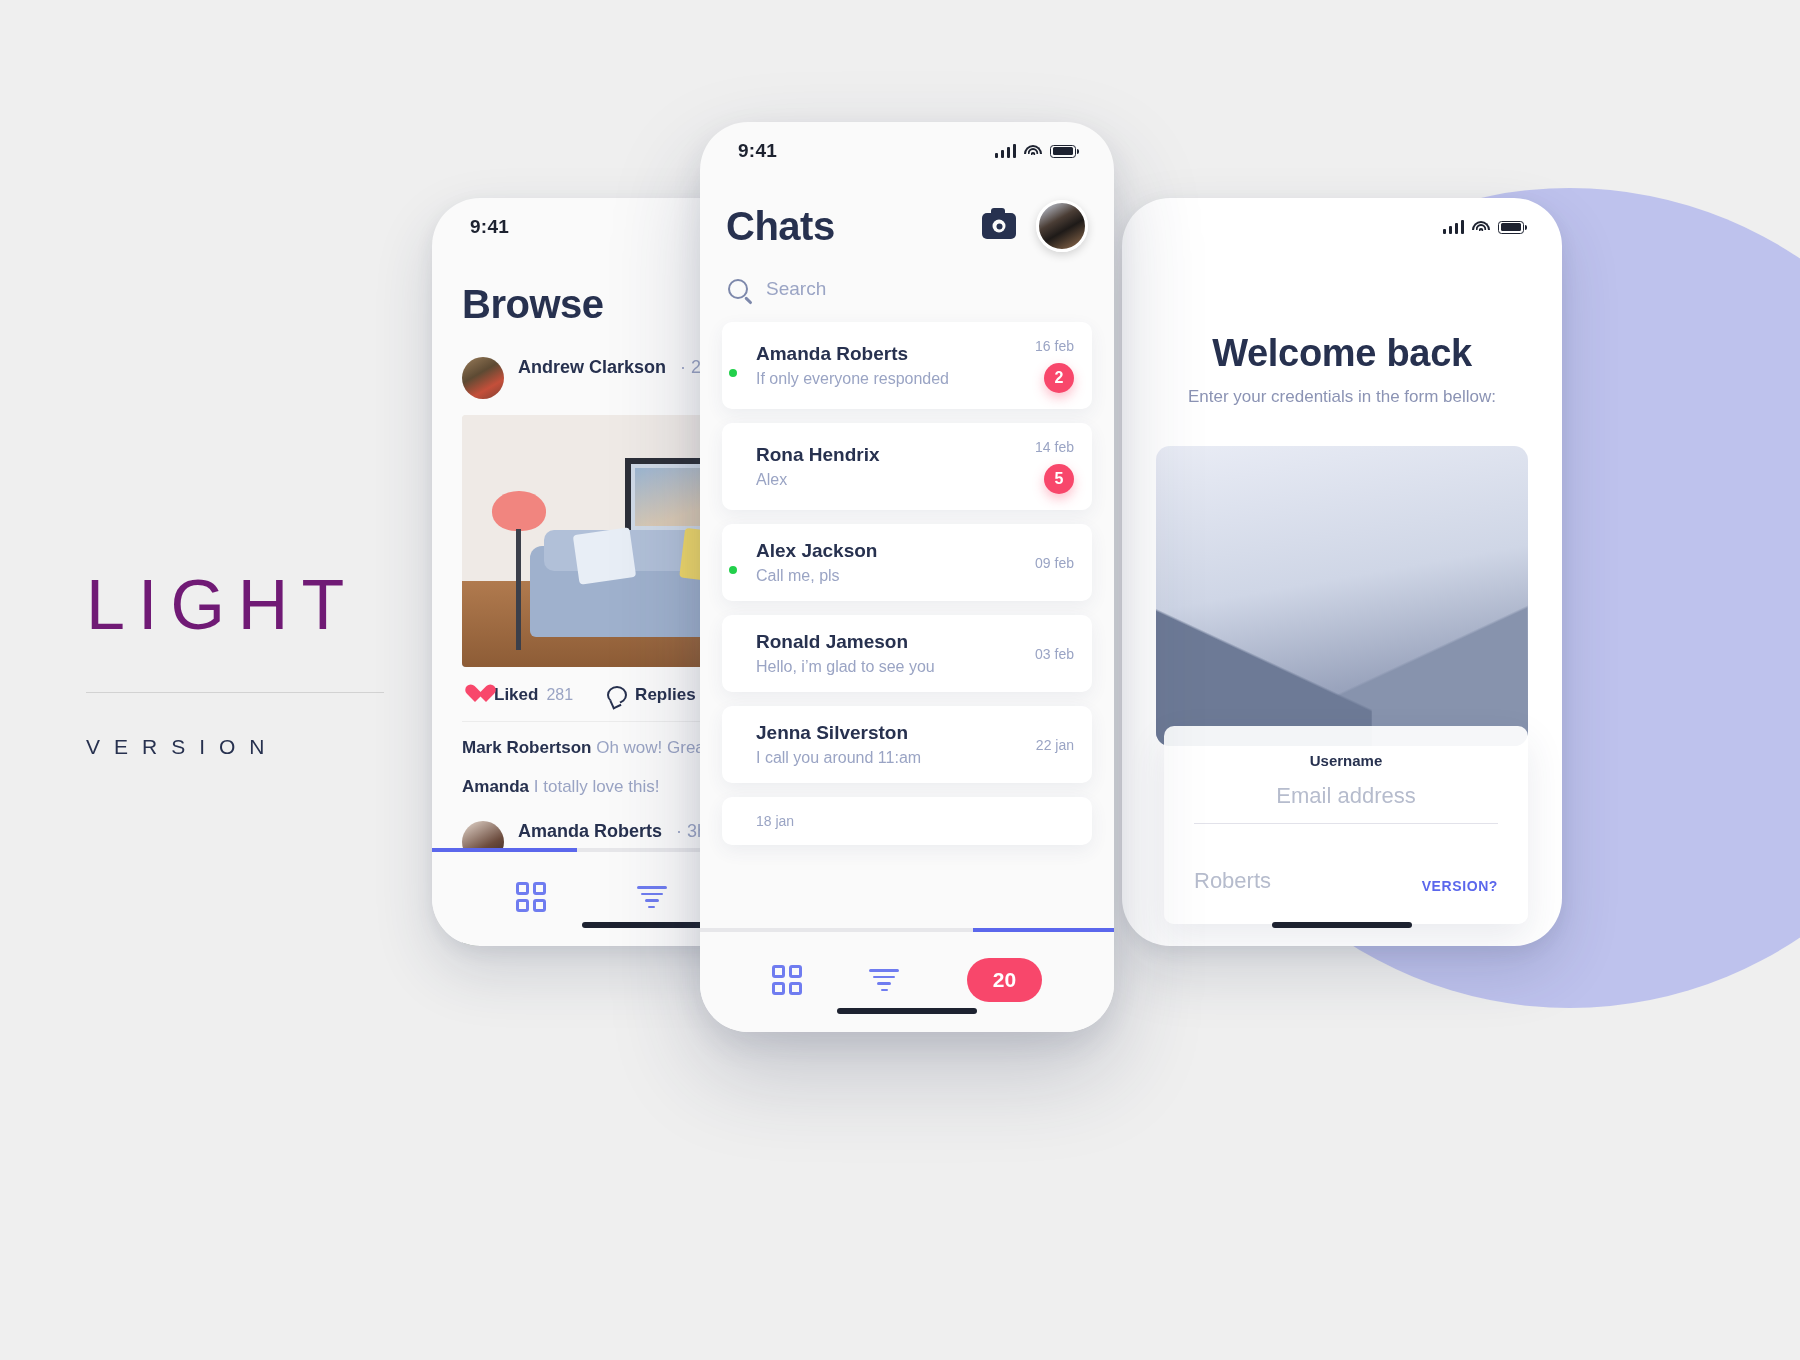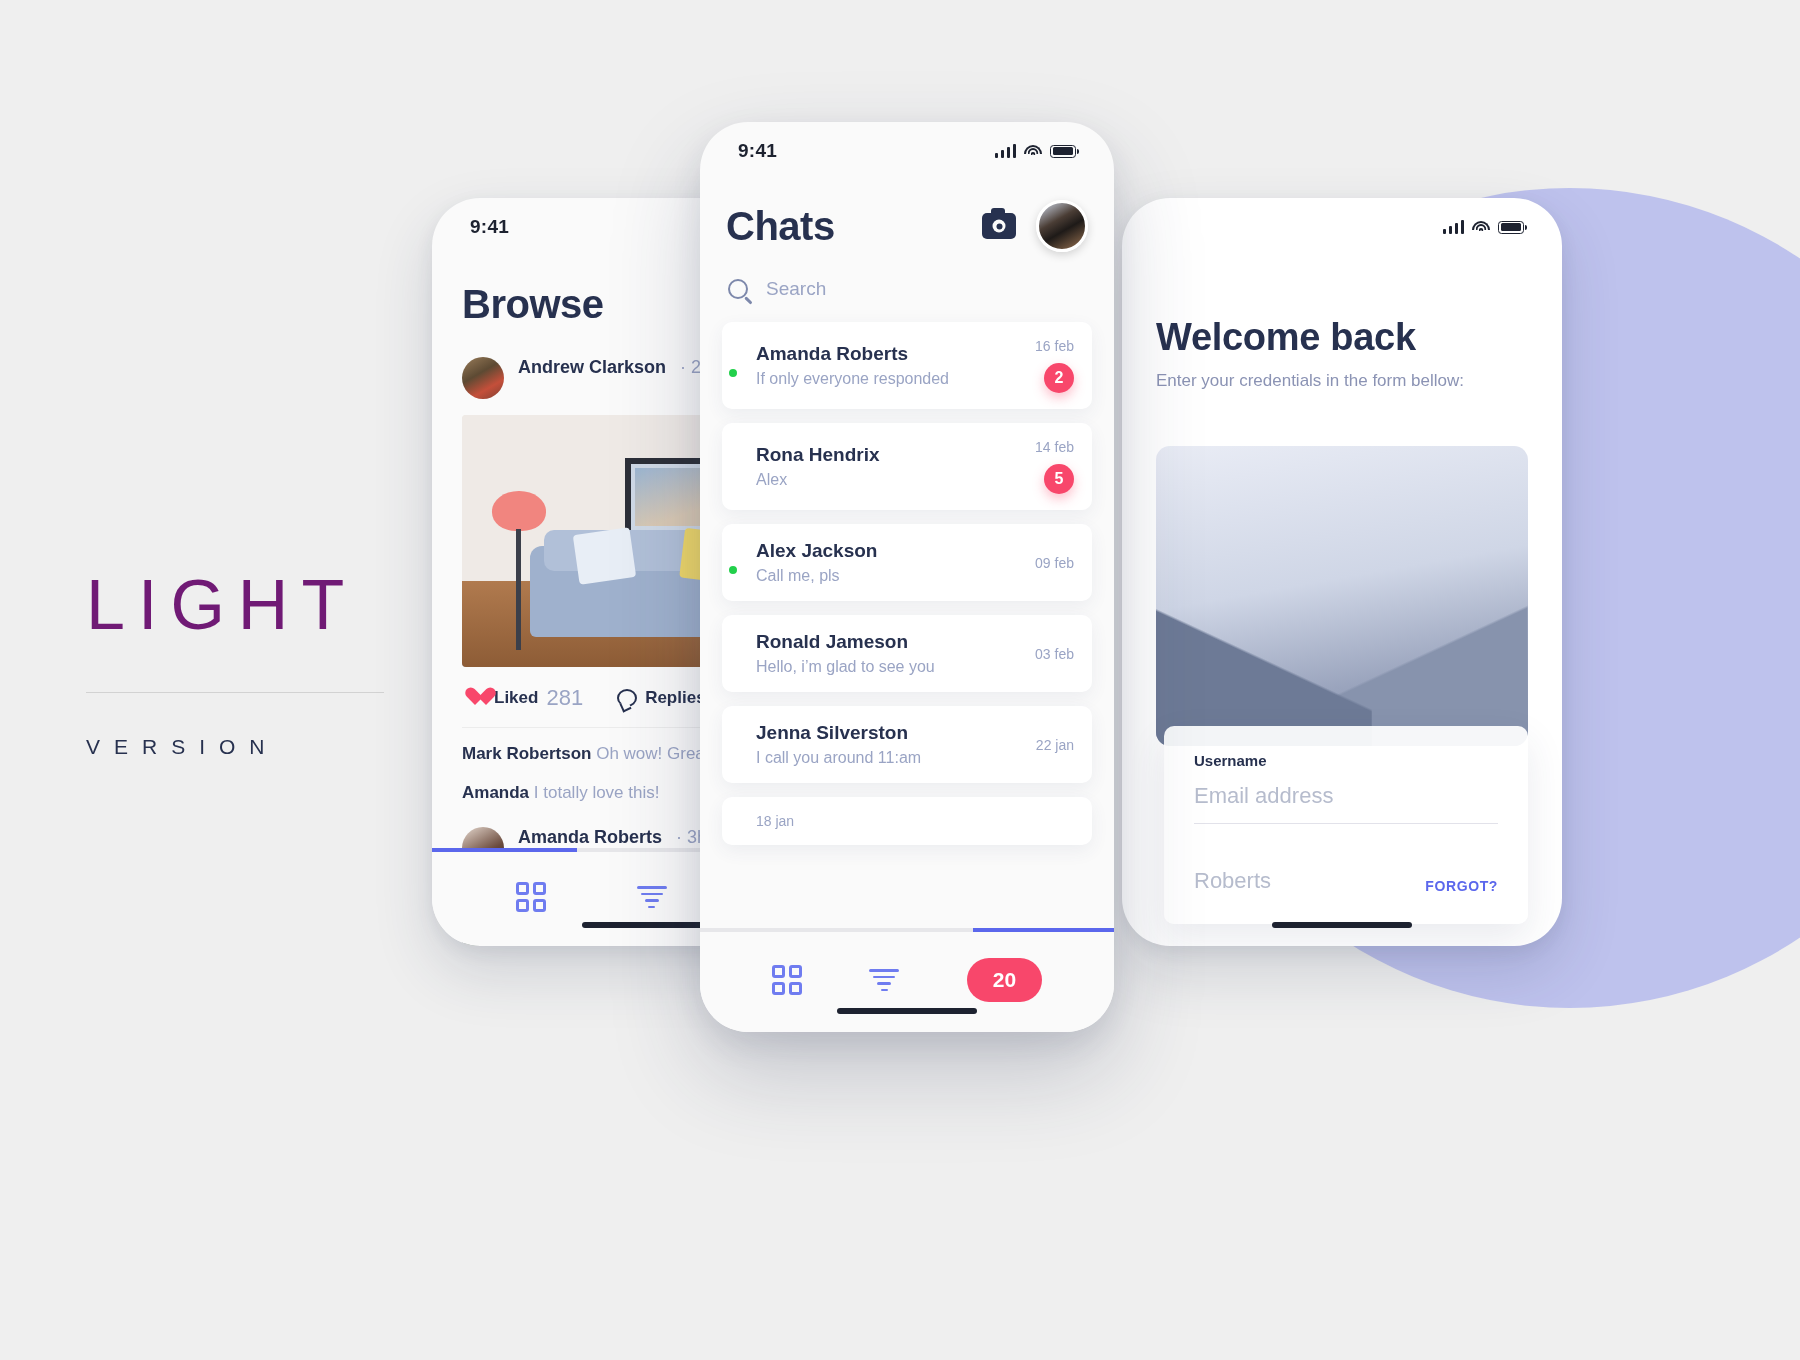--- a/index.html
+++ b/index.html
@@ -94,21 +94,21 @@
   .pillow2{ position:absolute; left:58%; bottom:34%; width:15%; height:20%; background:#f0d96a; border-radius:4px; transform:rotate(7deg);}
   .room-lamp{ position:absolute; left:8%; top:30%; width:14%; height:16%;
     background:#f1857f; border-radius:50% 50% 45% 45%; }
   .room-lamp::after{ content:''; position:absolute; left:45%; top:95%; width:8%; height:300%; background:#3b3f4a; }
   .post-actions {
     display:flex; align-items:center; gap: 34px; padding: 18px 2px 16px 2px;
     border-bottom: 1px solid #ececec;
   }
   .act { display:flex; align-items:center; gap: 8px; white-space: nowrap; }
   .act-label { font-size: 17px; font-weight: 700; color: #27314f; }
-  .act-count { font-size: 22px; font-weight: 400; color: #9aa4c4; }
+  .act-count { font-size: 16px; font-weight: 400; color: #9aa4c4; }
   .heart { width: 22px; height: 20px; position: relative; }
   .heart::before, .heart::after {
     content:''; position:absolute; top:0; width:11px; height:17px;
     background:#f8476b; border-radius:11px 11px 0 0;
   }
   .heart::before { left:11px; transform: rotate(-45deg); transform-origin: 0 100%; }
   .heart::after  { left:11px; transform: rotate(45deg);  transform-origin: 100% 100%; }
   .bubble { width:20px; height:18px; border:2.2px solid #27314f; border-radius:50%; position:relative; }
   .bubble::after{ content:''; position:absolute; left:2px; bottom:-6px; width:7px; height:7px;
     border-left:2.2px solid #27314f; border-bottom:2.2px solid #27314f; transform:rotate(-25deg); background:#fafafa;}
@@ -142,21 +142,21 @@
     background:#f8476b; color:#fff; border-radius:22px; padding: 10px 26px;
     font-size: 21px; font-weight: 700;
   }
 
   
   #phone-login {
     left: 1122px; top: 198px; width: 440px; height: 748px;
     box-shadow: 0 26px 60px rgba(40,48,80,.16), 0 6px 18px rgba(40,48,80,.08);
     background: #ffffff;
   }
-  #phone-login .screen { position:absolute; inset:0; padding: 0 34px; }
+  #phone-login .screen { position:absolute; inset:0; padding: 16px 34px; text-align: center; }
   .login-title { margin-top: 118px; font-size: 38px; font-weight: 700; color: #27314f; letter-spacing:-.3px; }
   .login-sub { margin-top: 12px; font-size: 17px; color:#8b93b4; }
   .login-hero {
     position:absolute; left:34px; right:34px; top: 248px; height: 300px; border-radius: 14px;
     background: linear-gradient(170deg,#e9ecf5 0%, #cfd6e6 45%, #9aa4bd 75%, #7d8aa6 100%);
     overflow:hidden;
   }
   .hero-peak { position:absolute; bottom:0; left:0; right:0; height:62%;
     background:
       linear-gradient(205deg, transparent 52%, #6d7a96 53%) left/58% 100% no-repeat,
@@ -376,21 +376,21 @@
       <div class="login-hero">
           <div class="hero-peak"></div>
         </div>
 
       <div class="login-card">
         <div class="fld-label">Username</div>
         <div class="fld-input">Email address</div>
         <div class="fld-underline"></div>
         <div class="fld-row">
           <div class="fld-input" style="margin-top:0">Roberts</div>
-          <div class="fld-forgot">FORGOT?</div>
+          <div class="fld-forgot">VERSION?</div>
         </div>
       </div>
 
     </div>
     <div class="home-ind"></div>
   </div>
 
   <div class="phone" id="phone-chats">
     <div class="screen">
 

